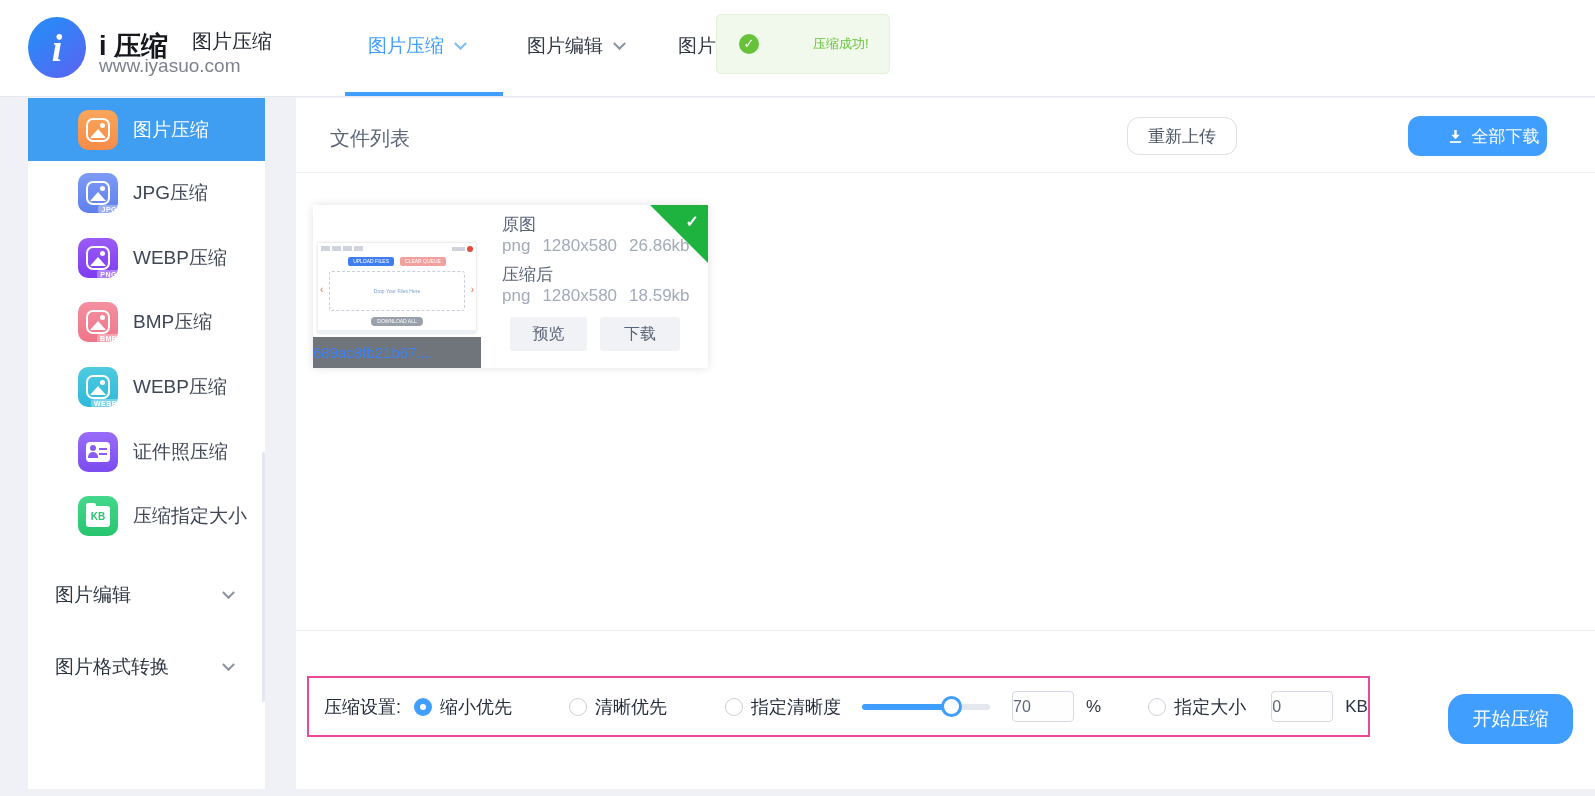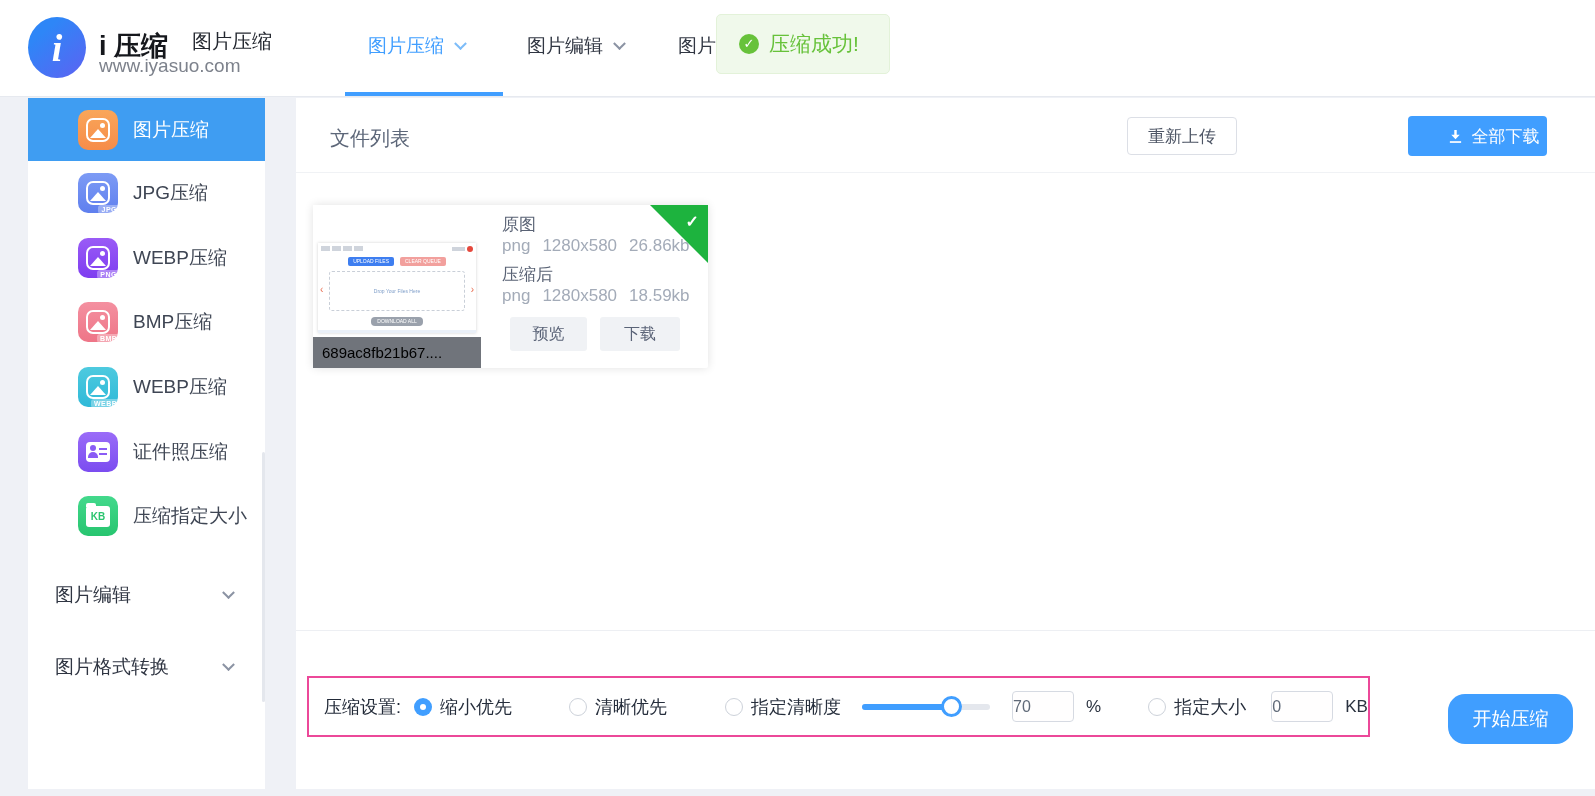--- a/index.html
+++ b/index.html
@@ -19,21 +19,21 @@
   .nav-tab.active { color:#409EFF; }
   .nav-tab-1 { left:368px; } .nav-tab-2 { left:527px; } .nav-tab-3 { left:678px; }
   .tab-underline { position:absolute; left:345px; top:92px; width:158px; height:4px; background:#409EFF; }
   .chev { width:9px; height:9px; border-right:2px solid #8b93a3; border-bottom:2px solid #8b93a3; transform:rotate(45deg) translate(-2px,-2px); display:inline-block; }
   .chev.blue { border-color:#7dbcf9; }
 
   
   .toast { position:absolute; left:716px; top:14px; width:174px; height:60px; background:#f0f9eb; border:1px solid #e3f2d9;
     border-radius:5px; z-index:20; display:flex; align-items:center; padding-left:22px; gap:10px; }
   .toast-icon { width:20px; height:20px; border-radius:50%; background:#67c23a; color:#fff; font-size:13px; line-height:20px; text-align:center; flex:none; }
-  .toast-text { color:#67c23a; font-size:21px; }
+  .toast-text { color:#67c23a; font-size:13px;margin-left:44px; }
 
   
   .sidebar { position:absolute; left:28px; top:98px; width:237px; height:691px; background:#fff; }
   .sb-scroll { position:absolute; right:0; top:354px; width:3px; height:250px; background:#e4e7ed; border-radius:2px; }
   .sb-item { height:64.6px; display:flex; align-items:center; padding-left:50px; gap:15px; cursor:pointer; }
   .sb-item.active { height:63px; background:#3f9df2; }
   .sb-item.active .sb-label { color:#fff; }
   .sb-label { font-size:19px; color:#3f4654; }
   .sb-ico { width:40px; height:40px; border-radius:10px; position:relative; flex:none; }
   .ico-0 { background:linear-gradient(180deg,#f9a65a,#f68c49); }
@@ -59,21 +59,21 @@
   .sb-group { position:absolute; left:0; width:237px; height:48px; display:flex; align-items:center; padding-left:27px; cursor:pointer; }
   .sb-group .sb-glabel { font-size:19px; color:#2f3542; }
   .sb-group .chev { position:absolute; left:196px; }
   .sb-group-1 { top:473px; } .sb-group-2 { top:545px; }
 
   
   .main { position:absolute; left:296px; top:98px; width:1299px; height:691px; background:#fff; }
   .page-title { position:absolute; left:34px; top:27px; font-size:20px; color:#5d6779; }
   .divider-1 { position:absolute; left:0; top:74px; width:100%; height:1px; background:#f0f2f5; }
   .divider-2 { position:absolute; left:0; top:532px; width:100%; height:1px; background:#edeff3; }
-  .btn { display:flex; align-items:center; justify-content:center; gap:9px; border-radius:4px; cursor:pointer; font-size:17px; }
+  .btn { display:flex; align-items:center; justify-content:center; gap:9px; border-radius:12px; cursor:pointer; font-size:17px; }
   .btn.ghost { background:#fff; border:1px solid #dcdfe6; color:#4d5565; }
   .btn.primary { background:#409EFF; color:#fff; border:none; }
   .btn-reupload { position:absolute; left:831px; top:19px; width:110px; height:38px; }
   .btn-add { position:absolute; left:956px; top:19px; width:141px; height:38px; }
   .btn-download-all { position:absolute; left:1112px; top:18px; width:139px; height:40px;padding-left:32px; }
 
   
   .card { position:absolute; left:17px; top:107px; width:395px; height:163px; background:#fff; box-shadow:0 0 10px rgba(0,0,0,.12); border-radius:2px; }
   .thumb { position:absolute; left:0; top:0; width:168px; height:163px; background:#fff; }
   .mini { position:absolute; left:5px; top:38px; width:158px; height:90px; background:#fff; box-shadow:0 0 3px rgba(0,0,0,.18); }
@@ -86,22 +86,22 @@
   .mini-btn { height:9px; border-radius:2px; color:#fff; font-size:5px; line-height:9px; padding:0 5px; white-space:nowrap; }
   .mini-btn.up { background:#3e7ef0; }
   .mini-btn.clear { background:#f2a09d; }
   .mini-drop { position:absolute; left:11px; right:11px; top:28px; height:40px; border:1px dashed #c9cfd8; border-radius:3px;
     display:flex; align-items:center; justify-content:center; font-size:5px; color:#7f9ec9; }
   .mini-arrow { position:absolute; top:42px; font-size:10px; color:#e86c4f; line-height:10px; }
   .mini-arrow.l { left:2px; } .mini-arrow.r { right:2px; }
   .mini-dl { position:absolute; left:0; top:74px; width:100%; display:flex; justify-content:center; }
   .mini-dl span { height:9px; border-radius:4px; background:#9aa1ac; color:#fff; font-size:5px; line-height:9px; padding:0 6px; }
   .mini-foot { position:absolute; left:0; bottom:0; width:100%; height:3px; background:#eaf0f8; }
-  .namebar { position:absolute; left:0; bottom:0; width:168px; height:31px; background:rgba(92,97,105,.88); color:#000000;
-    font-size:15px; line-height:31px; padding-left:9px; white-space:nowrap; overflow:hidden; }
+  .namebar { position:absolute; left:0; bottom:0; width:168px; height:31px; background:rgba(92,97,105,.88); color:#3b82f6;
+    font-size:15px; line-height:31px; white-space:nowrap; overflow:hidden; }
   .corner { position:absolute; top:0; right:0; width:0; height:0; border-top:58px solid #1db33e; border-left:58px solid transparent; }
   .corner-check { position:absolute; top:7px; right:9px; color:#fff; font-size:16px; font-weight:bold; z-index:2; }
   .info-label { position:absolute; left:189px; font-size:17px; color:#5a6375; }
   .info-line { position:absolute; left:189px; font-size:17px; color:#a3abb8; display:flex; gap:12px; }
   .lbl-orig { top:8px; } .line-orig { top:31px; } .lbl-comp { top:58px; } .line-comp { top:81px; }
   .card-btn { position:absolute; top:112px; height:34px; background:#f0f2f5; border-radius:3px; font-size:16px; color:#5a6377;
     display:flex; align-items:center; justify-content:center; cursor:pointer; }
   .btn-preview { left:197px; width:77px; }
   .btn-dl { left:287px; width:80px; }
 

